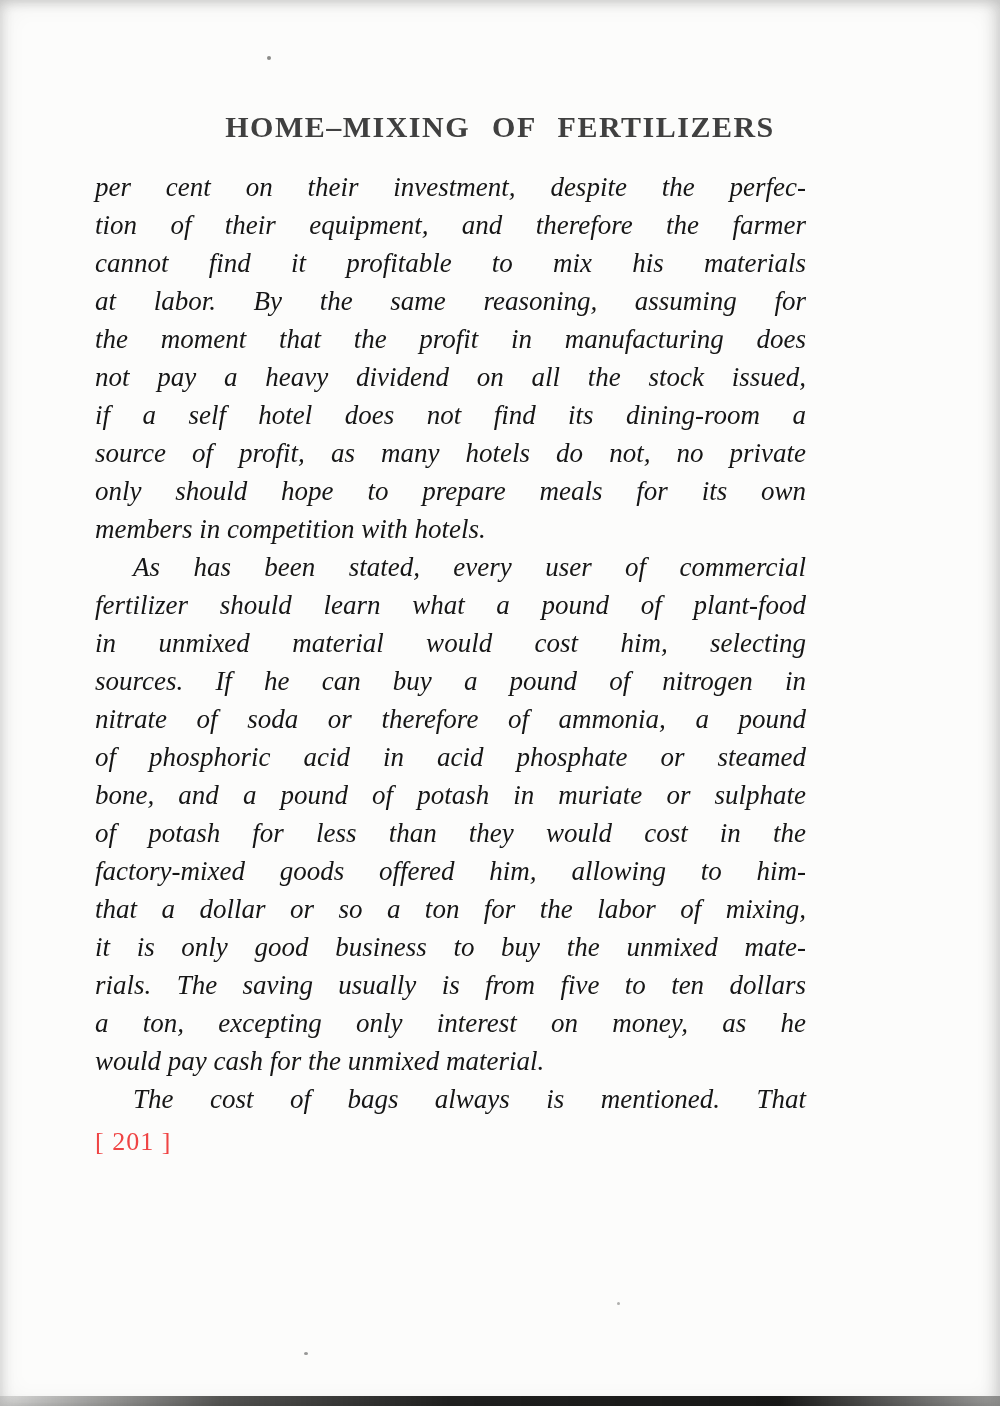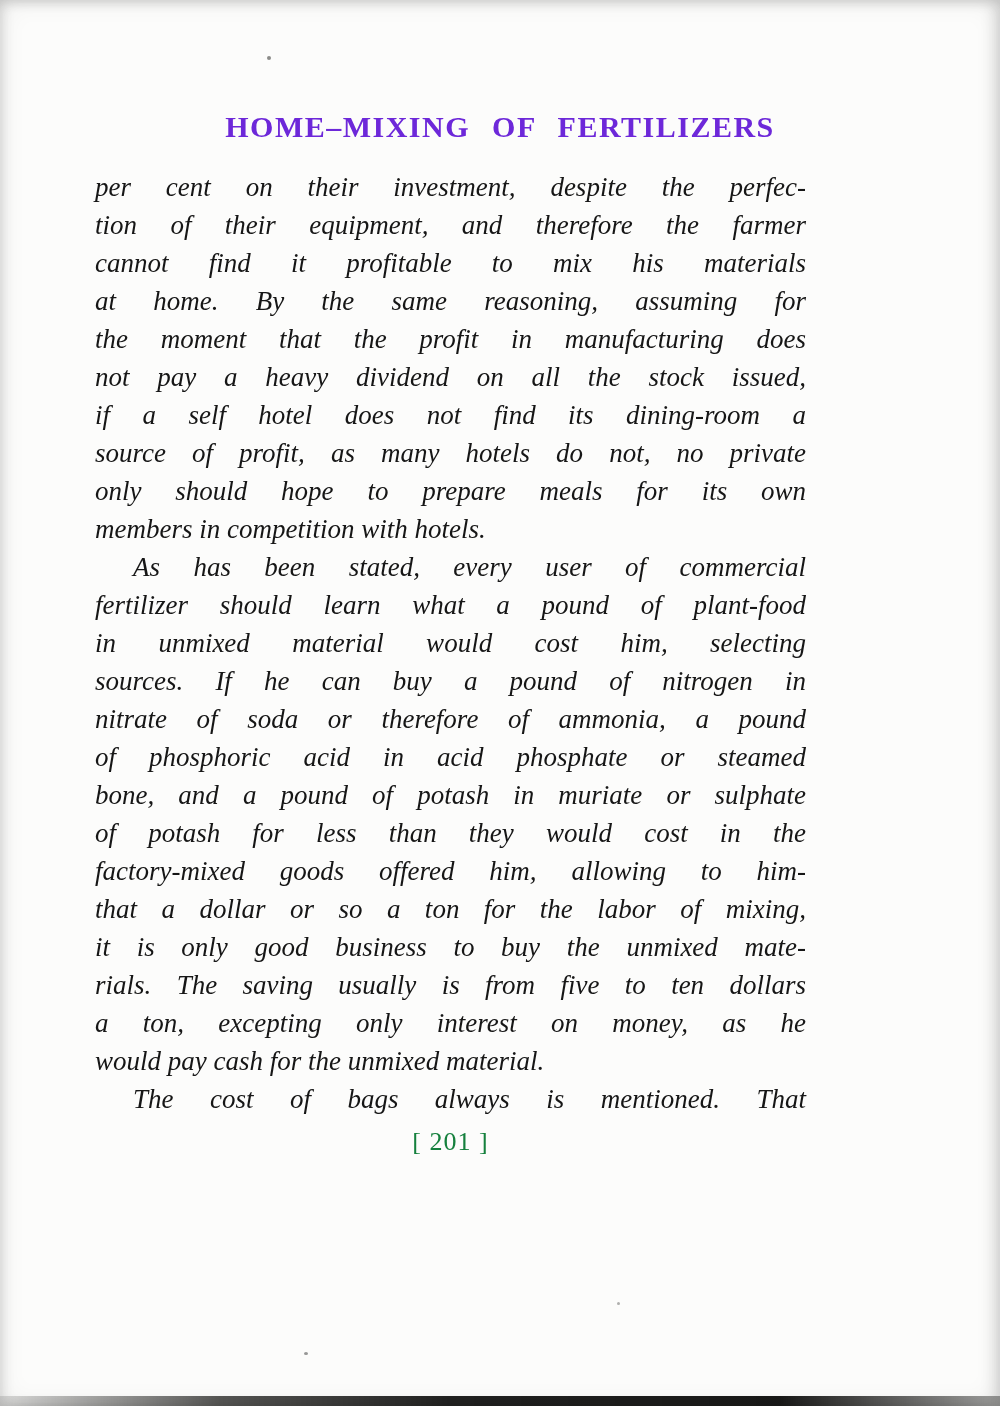--- a/index.html
+++ b/index.html
@@ -25,21 +25,21 @@
   .page-title {
     margin: 0;
     padding-top: 112px;
     margin-bottom: 26px;
     text-align: center;
     font-size: 30px;
     font-weight: bold;
     letter-spacing: 1.5px;
     word-spacing: 13px;
     line-height: 1;
-    color: #6d28d9;
+    color: #404040;
   }
   .text-block {
     margin-left: 95px;
     width: 711px;
     font-size: 27px;
     line-height: 38px;
   }
   .paragraph {
     margin: 0;
   }
@@ -53,24 +53,23 @@
   }
   .line.last {
     text-align: right;
     text-align-last: left;
   }
   .line.indent {
     text-indent: 38px;
   }
   .page-number {
     margin-top: 5px;
-    text-align: center;
     font-size: 26px;
     letter-spacing: 1px;
-    color: #15803d;
+    color: #ef4444;
   }
   .scan-bottom-bar {
     position: absolute;
     left: 0;
     right: 0;
     bottom: 0;
     height: 10px;
     background: linear-gradient(to right,
       rgba(60,60,58,0.15) 0%,
       rgba(30,30,28,0.75) 22%,
@@ -94,21 +93,21 @@
 <div class="scan-page">
 
   <h1 class="page-title">HOME–MIXING OF FERTILIZERS</h1>
 
   <div class="text-block">
 
     <div class="paragraph">
       <div class="line">per cent on their investment, despite the perfec-</div>
       <div class="line">tion of their equipment, and therefore the farmer</div>
       <div class="line">cannot find it profitable to mix his materials</div>
-      <div class="line">at home. By the same reasoning, assuming for</div>
+      <div class="line">at labor. By the same reasoning, assuming for</div>
       <div class="line">the moment that the profit in manufacturing does</div>
       <div class="line">not pay a heavy dividend on all the stock issued,</div>
       <div class="line">if a self hotel does not find its dining-room a</div>
       <div class="line">source of profit, as many hotels do not, no private</div>
       <div class="line">only should hope to prepare meals for its own</div>
       <div class="line last">members in competition with hotels.</div>
     </div>
 
     <div class="paragraph">
       <div class="line indent">As has been stated, every user of commercial</div>

